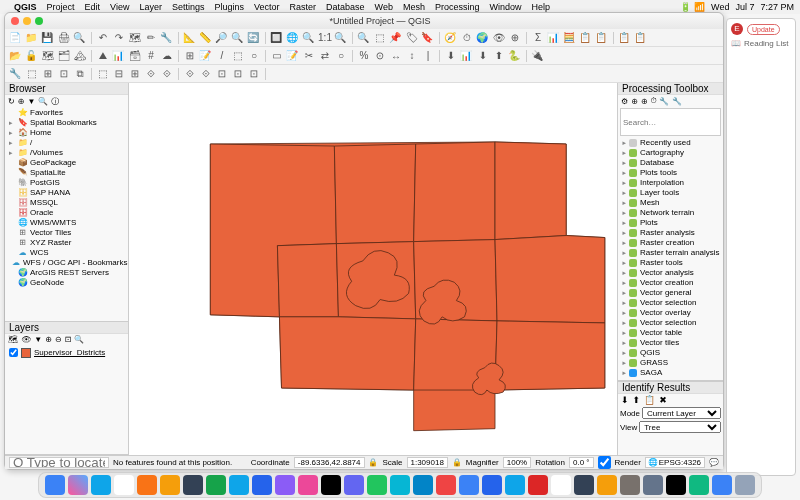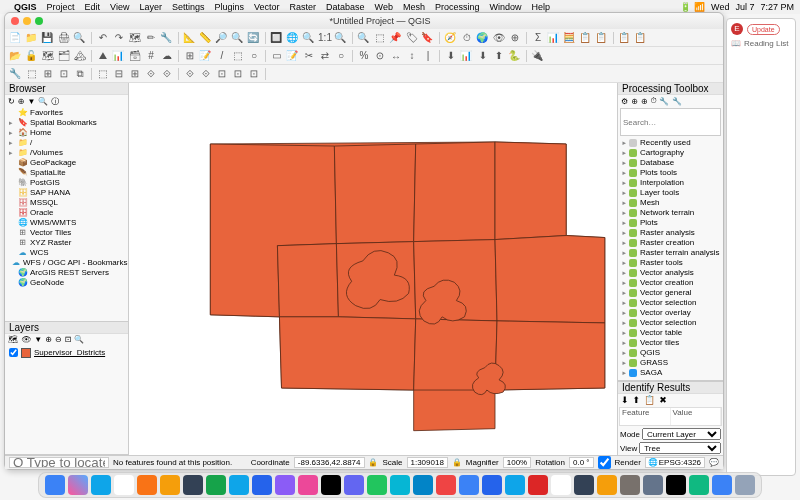--- a/index.html
+++ b/index.html
@@ -478,24 +478,20 @@
             </div>
           </div>
       </div>
       <div class="identify-panel">
         <div class="panel-header">Identify Results</div>
         <div class="panel-toolbar" style="gap:4px;font-size:9px">
           <span>⬇</span>
           <span>⬆</span>
           <span>📋</span>
           <span>✖</span>
-        </div>
-        <div class="identify-body">
-          <div>Feature</div>
-          <div>Value</div>
         </div>
         <div class="mode-row">
           <span>Mode</span>
           <select><option>Current Layer</option></select>
         </div>
         <div class="mode-row">
           <span>View</span>
           <select><option>Tree</option></select>
         </div>
       </div>

